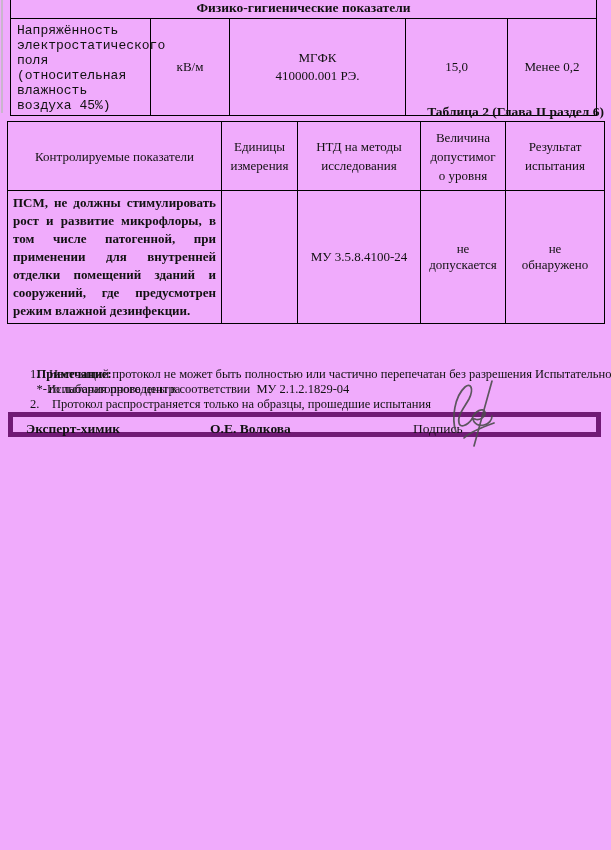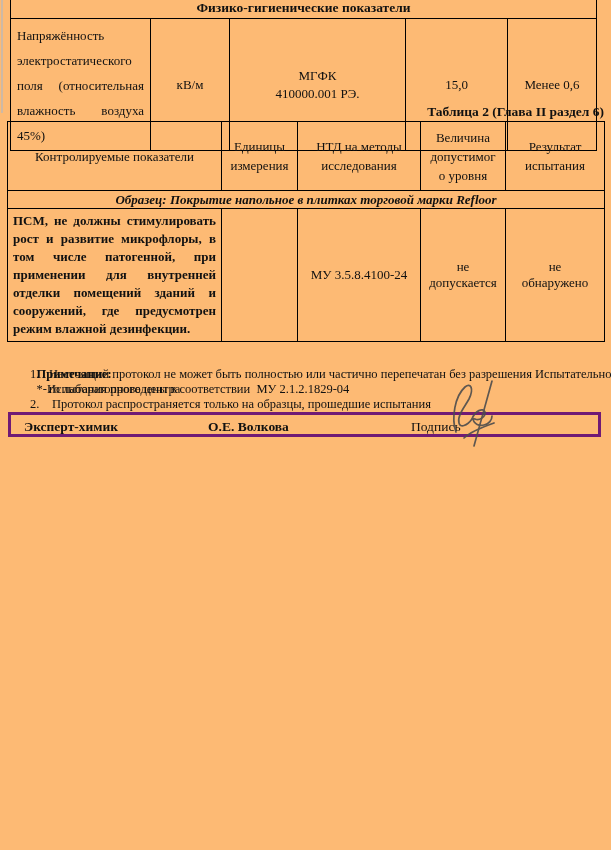--- a/index.html
+++ b/index.html
@@ -4,40 +4,40 @@
 <style>
   * { margin:0; padding:0; box-sizing:border-box; }
   html,body { background:#ffffff; }
   body {
     width:611px; height:850px;
     font-family:"Liberation Serif","DejaVu Serif",serif;
     color:#111;
   }
   .page {
     position:relative; width:611px; height:850px;
-    background:#fdba74; overflow:hidden;
+    background:#f0abfc; overflow:hidden;
   }
   
   .scan-line {
     position:absolute; left:1px; top:0; width:2px; height:113px;
     background:#b9b9b9; opacity:.7;
   }
 
   table { border-collapse:collapse; table-layout:fixed; }
   td, th { border:1px solid #000; font-weight:normal; vertical-align:middle; }
 
   
   .t1 { position:absolute; left:10px; top:-3px; width:586px; }
   .t1 .t1-title {
     height:20px; text-align:center; font-weight:bold; font-size:13.5px;
     padding-top:2px; vertical-align:bottom; padding-bottom:2px;
   }
   .t1 .r1 { height:87px; }
   .t1 td { font-size:13px; text-align:center; padding:2px 4px; }
-  .t1 td.just { text-align:justify; line-height:25px; padding:2px 6px 2px 6px; vertical-align:top; padding-top:4px; }
+  .t1 td.just { text-align:justify; line-height:15px; padding:2px 6px 2px 6px; vertical-align:top; padding-top:4px;font-family:Liberation Mono, monospace; }
   .t1 .method div { line-height:18px; }
 
   
   .t2-caption {
     position:absolute; top:103px; right:7px;
     font-weight:bold; font-size:13.5px; line-height:17px;
   }
 
   
   .t2 { position:absolute; left:7px; top:121px; width:597px; }
@@ -58,21 +58,21 @@
   .t2 .w74 { width:76px; margin:0 auto; }
   .t2 .w72 { width:72px; margin:0 auto; }
 
   
   .note-line { position:absolute; font-size:12.5px; line-height:15px; white-space:pre; }
   .bold { font-weight:bold; }
 
   
   .sig-box {
     position:absolute; left:8px; top:412px; width:593px; height:25px;
-    border:3px solid #701a75;
+    border:5px solid #701a75;
   }
   .sig-box span {
     position:absolute; top:0; line-height:23px; font-size:13.5px; white-space:pre;
   }
   .sig-role { left:13px; font-weight:bold; }
   .sig-name { left:197px; font-weight:bold;text-align:center; }
   .sig-label { left:400px; }
   .autograph {
     position:absolute; left:446px; top:378px; width:62px; height:73px; z-index:3;
   }
@@ -97,21 +97,21 @@
       <td class="t1-title" colspan="5">Физико-гигиенические показатели</td>
     </tr>
     <tr class="r1">
       <td class="just">Напряжённость электростатического поля (относительная влажность воздуха 45%)</td>
       <td>кВ/м</td>
       <td class="method">
         <div>МГФК</div>
         <div>410000.001 РЭ.</div>
       </td>
       <td>15,0</td>
-      <td>Менее 0,6</td>
+      <td>Менее 0,2</td>
     </tr>
   </tbody>
     </table>
 
   <div class="t2-caption">Таблица 2 (Глава II раздел 6)</div>
 
   <table class="t2">
     <colgroup>
       <col style="width:214px">
         <col style="width:76px">
@@ -121,23 +121,20 @@
     </colgroup>
     <tbody>
         <tr class="hdr">
       <th>Контролируемые показатели</th>
       <th>Единицы измерения</th>
       <th>НТД на методы исследования</th>
       <th>
         <div class="narrow">Величина допустимог о уровня</div>
       </th>
       <th>Результат испытания</th>
-    </tr>
-    <tr class="sample-row">
-      <td colspan="5">Образец: Покрытие напольное в плитках торговой марки Refloor</td>
     </tr>
     <tr class="body-row">
       <td class="just">ПСМ, не должны стимулировать рост и развитие микрофлоры, в том числе патогенной, при применении для внутренней отделки помещений зданий и сооружений, где предусмотрен режим влажной дезинфекции.</td>
       <td></td>
       <td>МУ 3.5.8.4100-24</td>
       <td>
         <div class="w74">не допускается</div>
       </td>
       <td>
         <div class="w72">не обнаружено</div>

